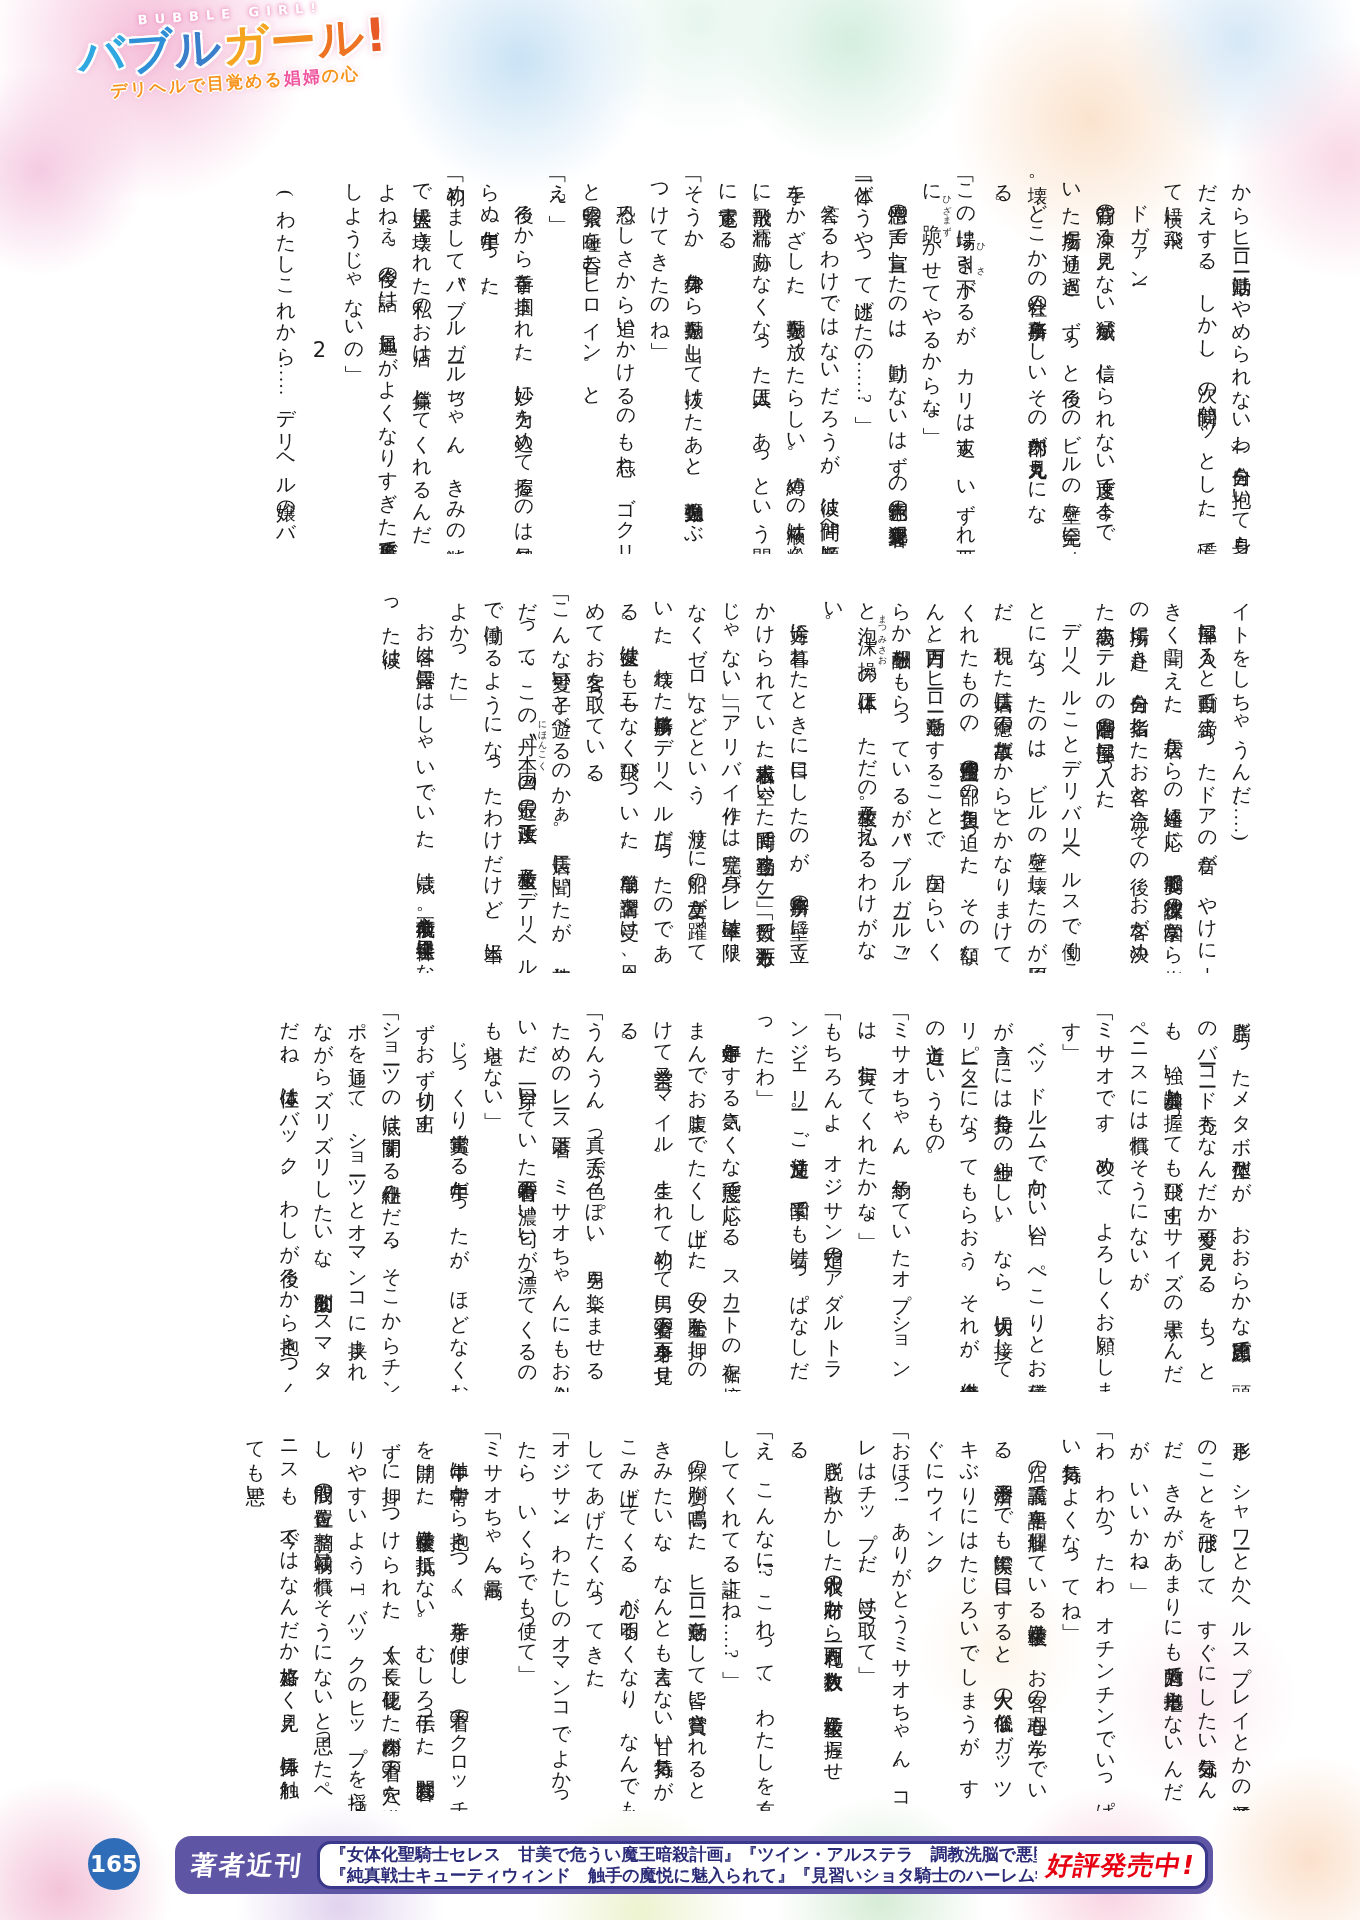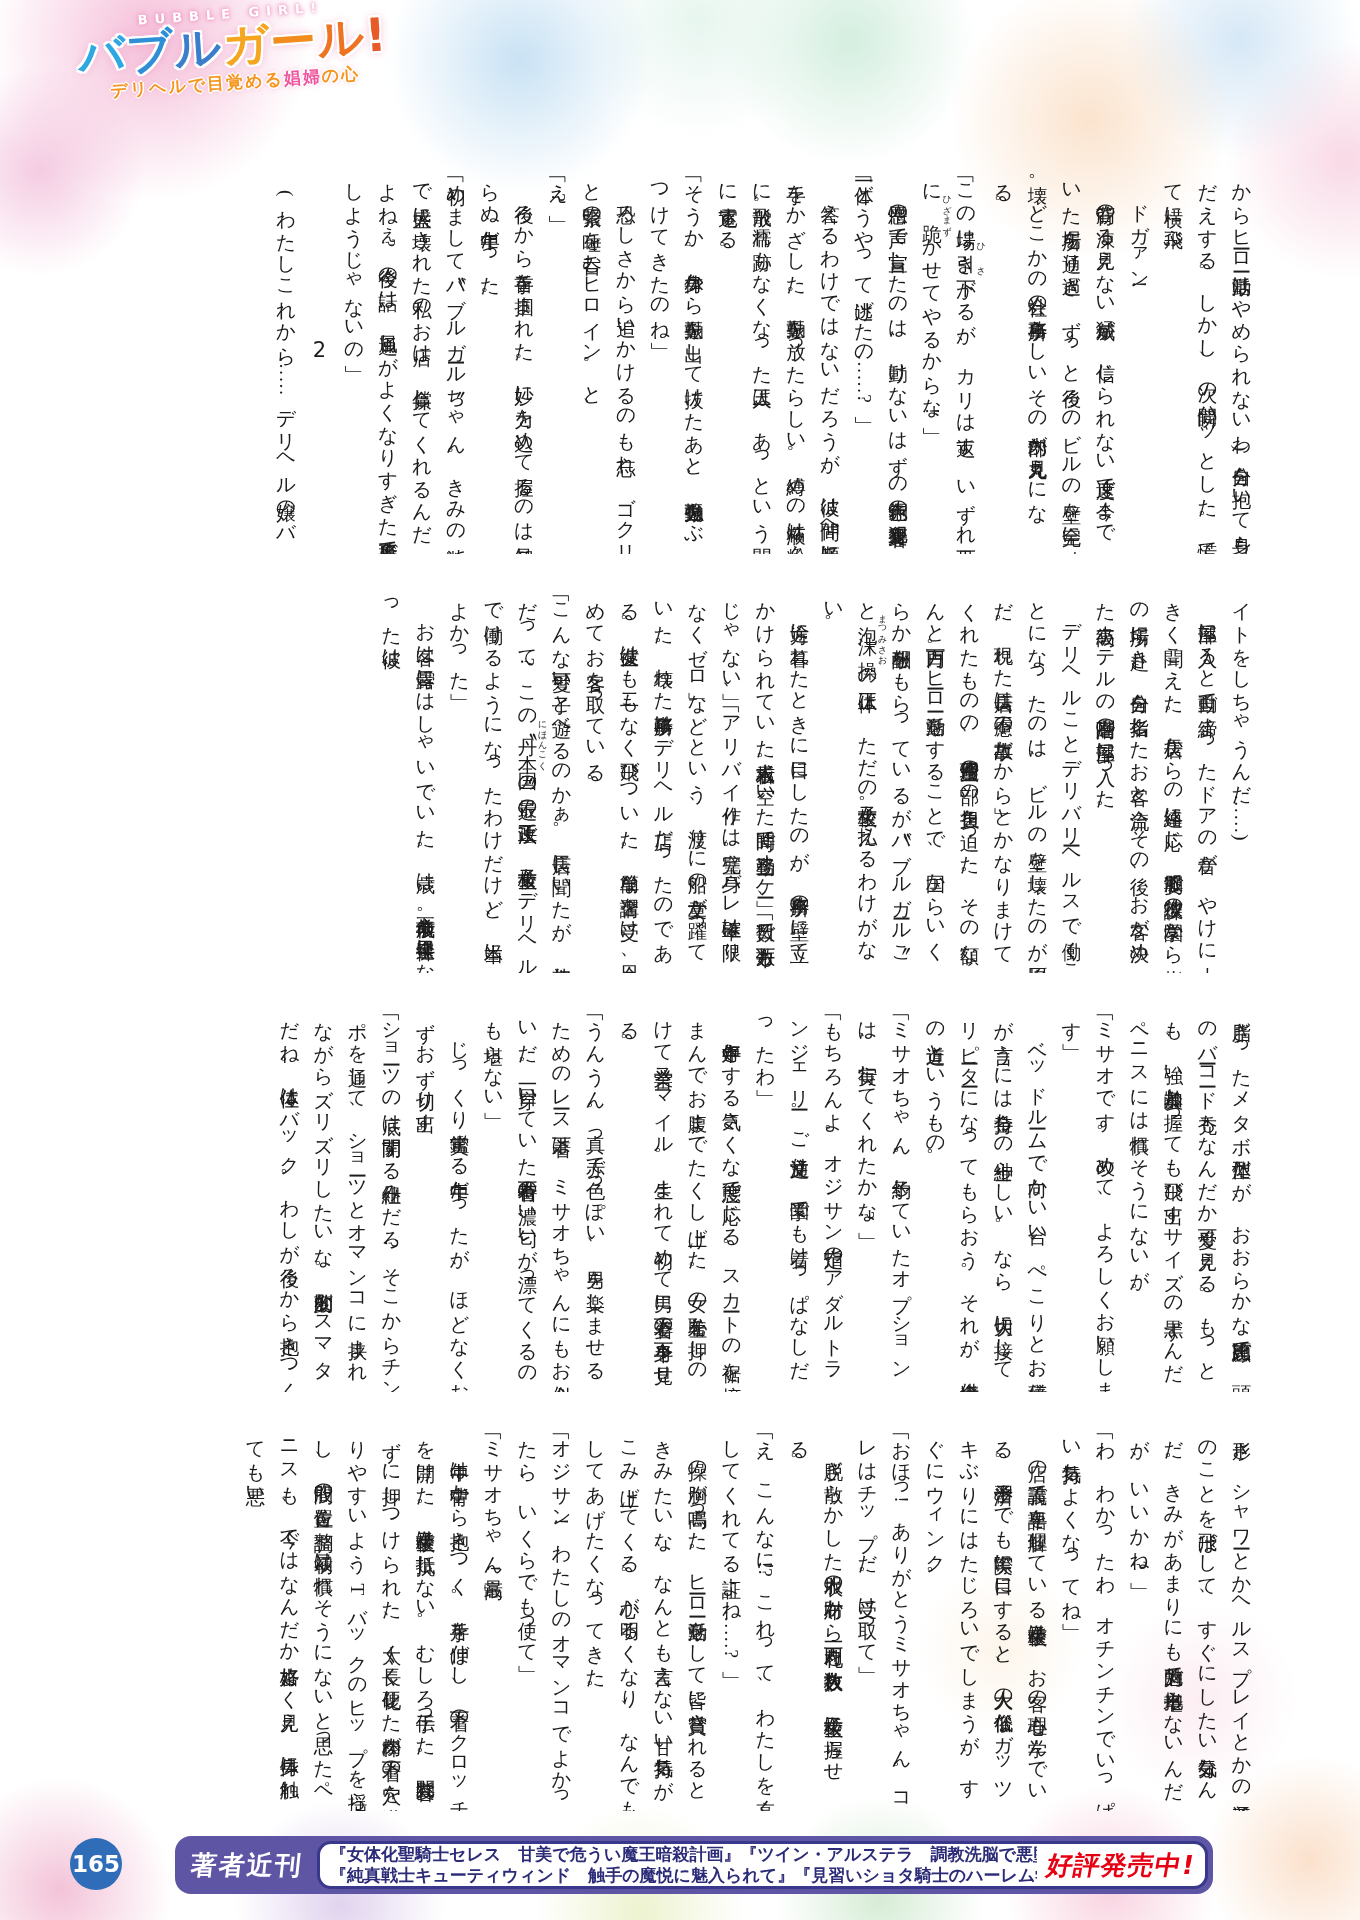--- a/index.html
+++ b/index.html
@@ -44,21 +44,21 @@
   .trow{position:absolute;left:86px;width:1172px;height:384px;
     writing-mode:vertical-rl;-webkit-writing-mode:vertical-rl;
     font-size:19.5px;line-height:34px;letter-spacing:.5px;color:#1c1c1c;overflow:hidden;}
   .trow p{margin:0;}
   .tline.ind{text-indent:1em;}
   .tline.secnum{padding-top:168px;text-orientation:upright;font-family:"DejaVu Sans",sans-serif;font-size:21px;}
   rt{font-size:9px;letter-spacing:0;}
   #row0{top:170px;} #row1{top:589px;} #row2{top:1008px;} #row3{top:1427px;}
 
   
-  .pagenum{position:absolute;left:70px;top:1838px;width:52px;height:52px;border-radius:50%;
+  .pagenum{position:absolute;left:88px;top:1838px;width:52px;height:52px;border-radius:50%;
     background:#2f6db8;color:#fff;display:flex;align-items:center;justify-content:center;
     font-family:"DejaVu Sans","Liberation Sans",sans-serif;font-size:23px;font-weight:600;}
   .footer{position:absolute;left:175px;top:1836px;width:1038px;height:58px;background:#5f55a5;
     border-radius:16px;display:flex;align-items:center;padding:0 5px 0 16px;box-sizing:border-box;}
   .flabel{color:#ffffff;font-family:"DejaVu Sans","Liberation Sans",sans-serif;font-weight:800;
     font-size:26px;letter-spacing:2px;transform:skewX(-6deg);margin-right:14px;white-space:nowrap;}
   .fbox{flex:1;background:#ffffff;border:3px solid #39388a;border-radius:14px;height:48px;
     display:flex;align-items:center;padding:0 10px;box-sizing:border-box;min-width:0;}
   .flines{flex:1;color:#2b2b78;font-family:"DejaVu Sans","Liberation Sans",sans-serif;
     font-size:17px;font-weight:600;line-height:21px;white-space:nowrap;overflow:hidden;}

